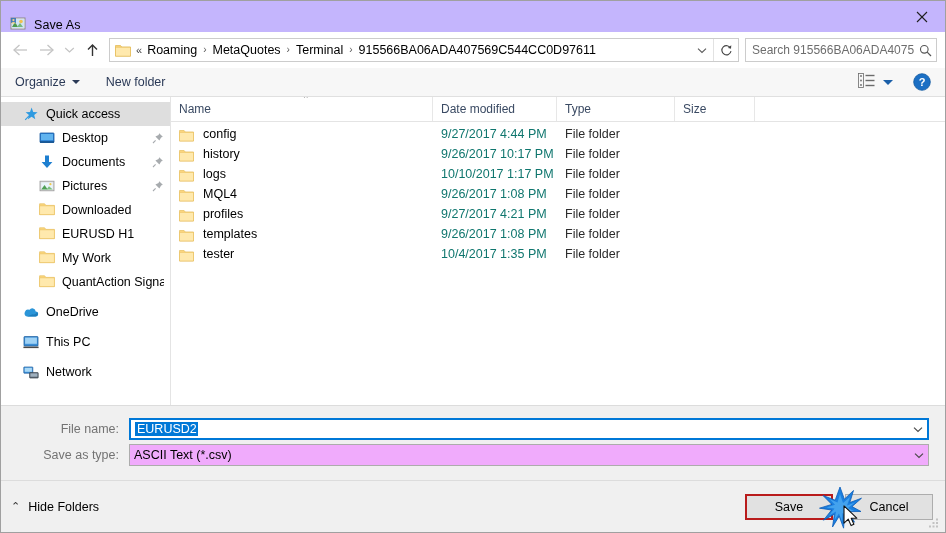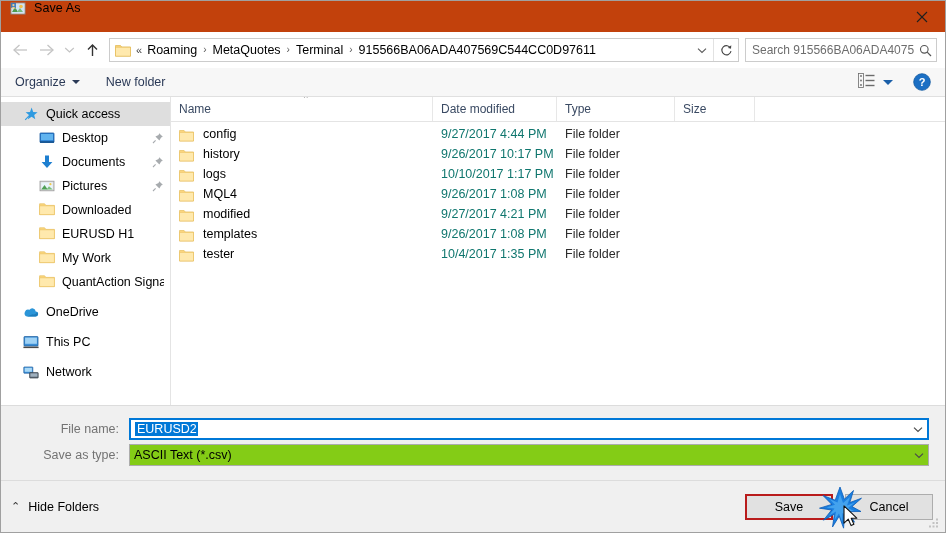--- a/index.html
+++ b/index.html
@@ -23,23 +23,23 @@
     box-sizing: border-box;
     border: 1px solid #a0a0a0;
     background: #f0f0f0;
     display: flex;
     flex-direction: column;
   }
 
   
   .titlebar {
     height: 31px;
-    background: #c2410c;
-    display: flex;
-    align-items: flex-start;
+    background: #c4b5fd;
+    display: flex;
+    align-items: flex-end;
     flex: none;
     position: relative;
   }
   .title-icon {
     width: 16px;
     height: 16px;
     margin-left: 9px;
     margin-right: 8px;
     position: relative;
     flex: none;
@@ -346,21 +346,21 @@
     display: flex;
     align-items: center;
     position: relative;
   }
   .combo.filename {
     border: 2px solid #0078d7;
     background: #ffffff;
   }
   .combo.filetype {
     border: 1px solid #acacac;
-    background: #84cc16;
+    background: #f0abfc;
     gap: 12px;
   }
   .combo-value {
     flex: 1 1 auto;
     font-size: 12.5px;
     padding-left: 4px;
     white-space: nowrap;
     overflow: hidden;
   }
   .combo.filename .combo-value span.sel {
@@ -793,21 +793,21 @@
         </div>
 
         <div class="row">
           <div class="cell cell-name">
             <span class="folder-ico">
               <svg width="15" height="13" viewBox="0 0 15 13">
                 <path d="M0.5 1.5 h4.6 l1.2 1.5 h8.2 v9 h-14 z" fill="#fcd77f" stroke="#e7be5d" stroke-width="0.7"></path>
                 <path d="M0.5 3.4 h14 v8.6 h-14 z" fill="#ffe9ad" stroke="#e7be5d" stroke-width="0.6"></path>
               </svg>
             </span>
-            <span>modified</span>
+            <span>profiles</span>
           </div>
           <div class="cell cell-date">9/27/2017 4:21 PM</div>
           <div class="cell cell-type">File folder</div>
           <div class="cell cell-size"></div>
         </div>
 
         <div class="row">
           <div class="cell cell-name">
             <span class="folder-ico">
               <svg width="15" height="13" viewBox="0 0 15 13">

